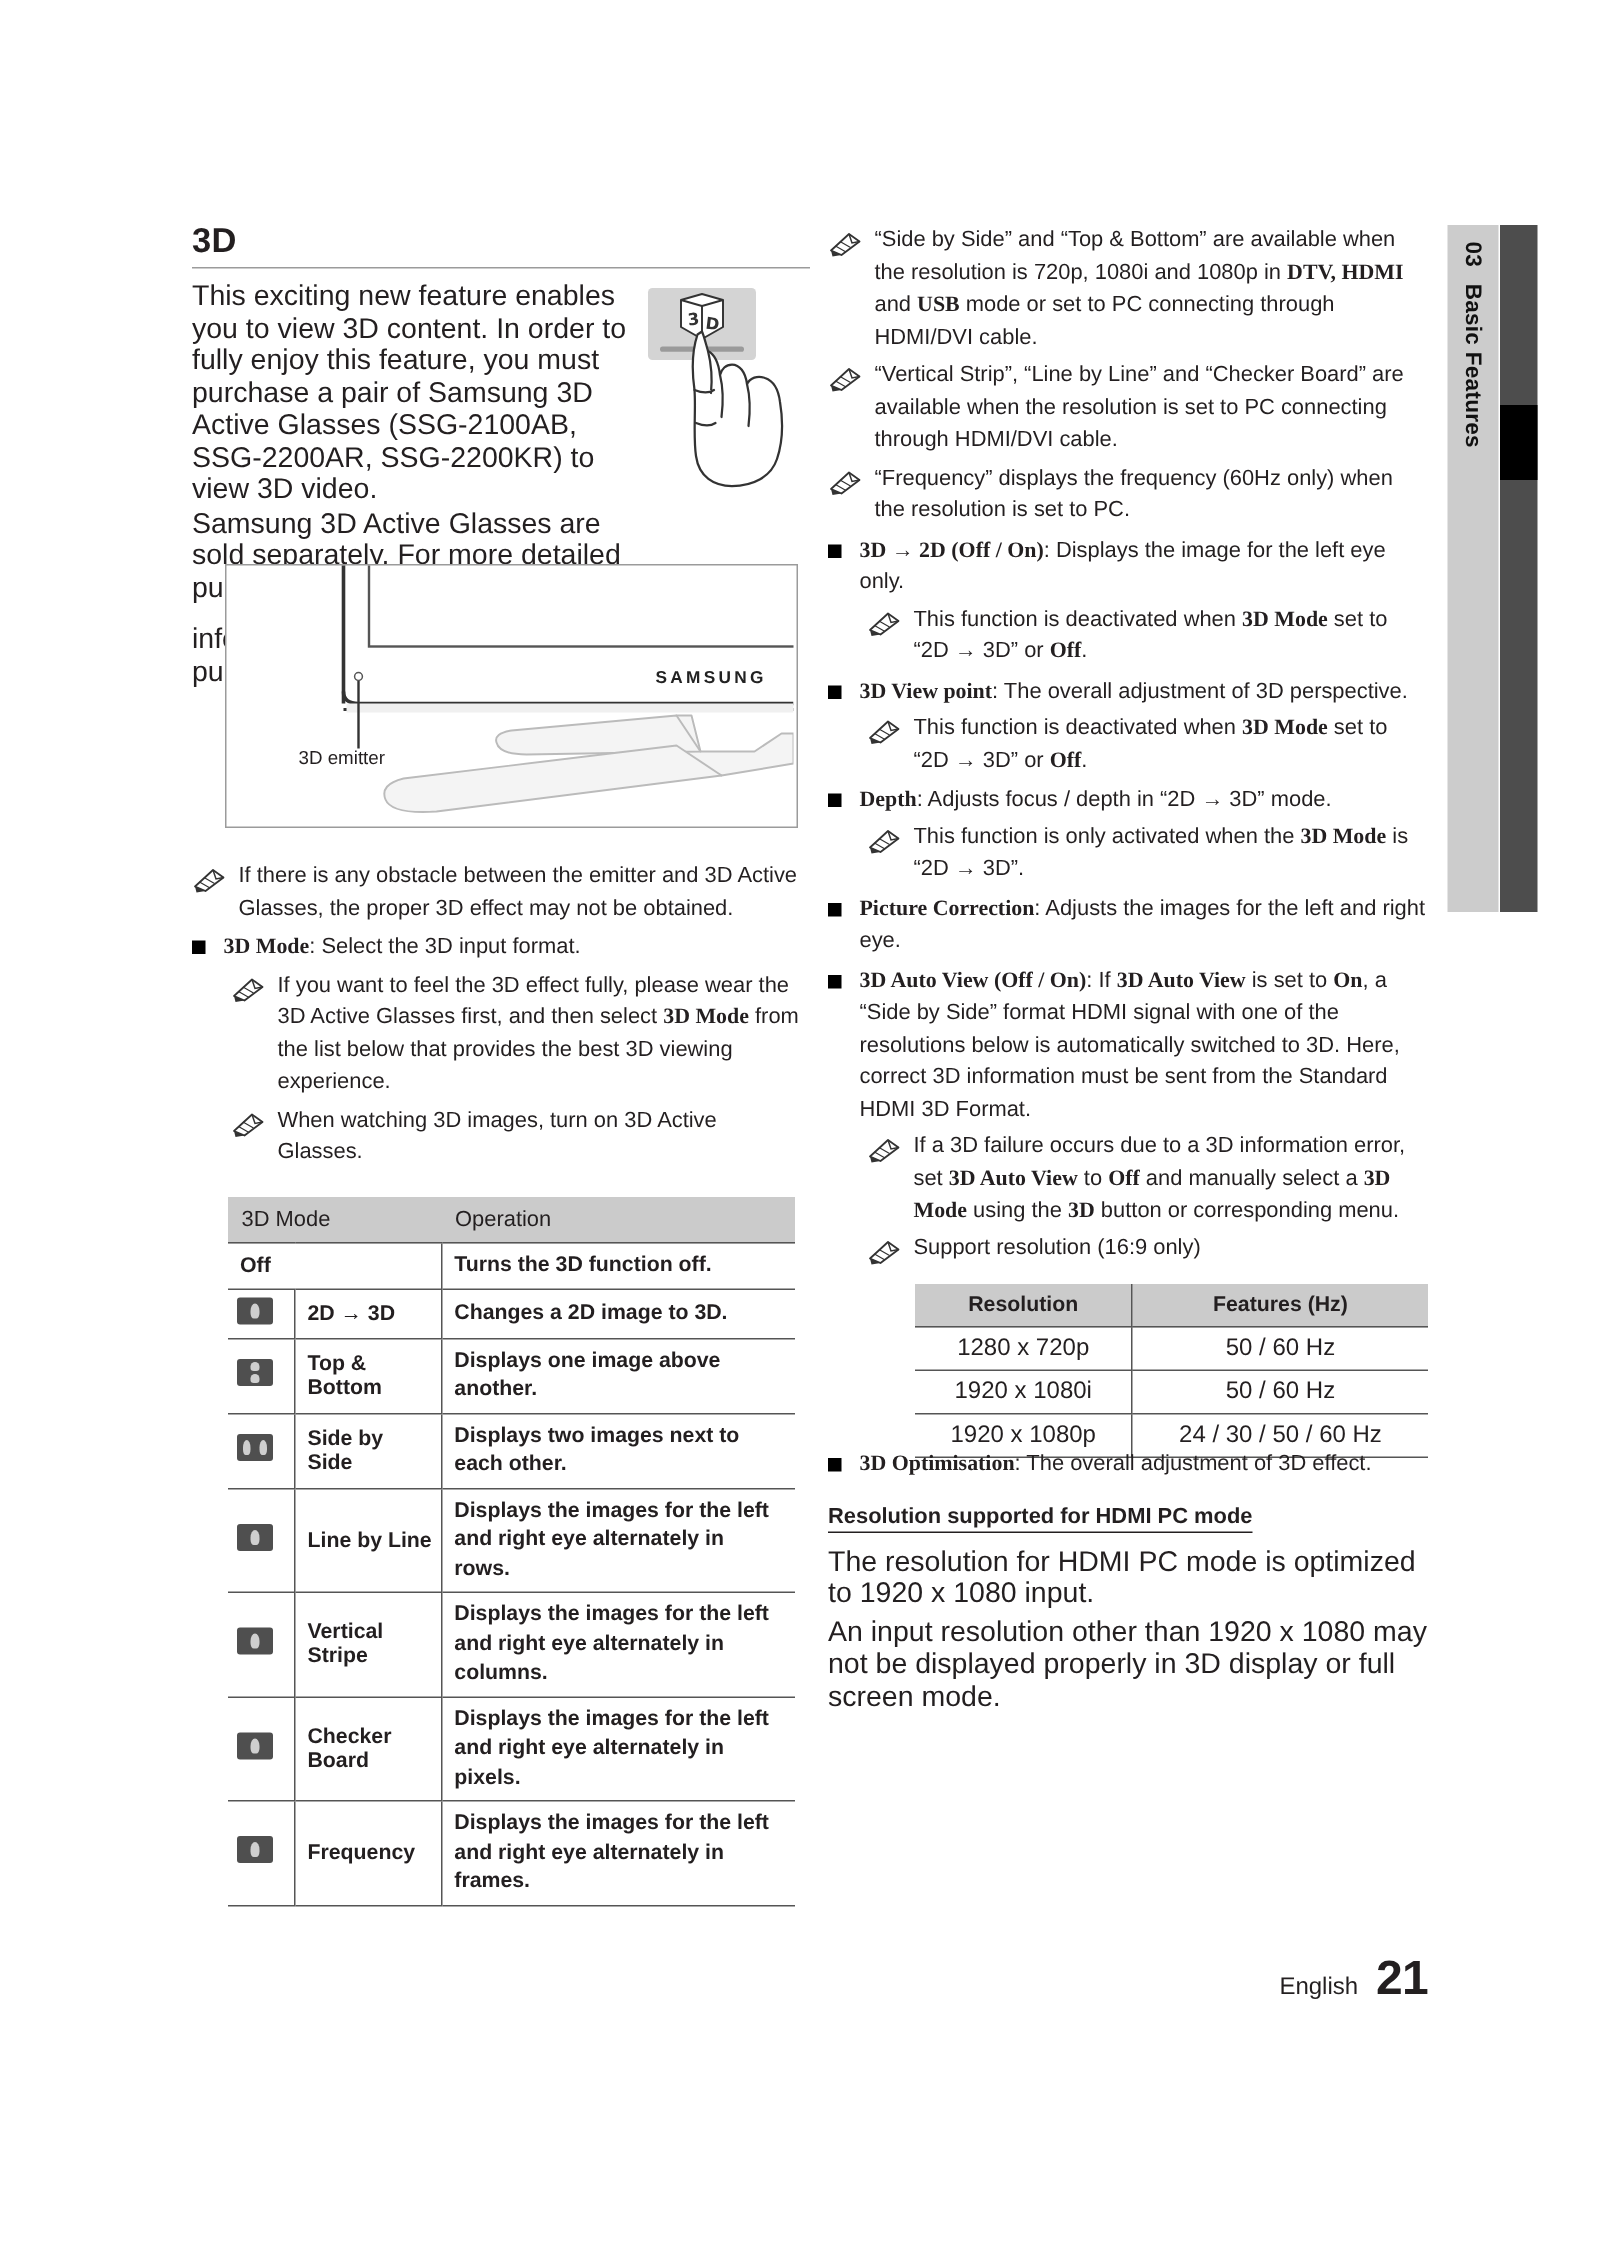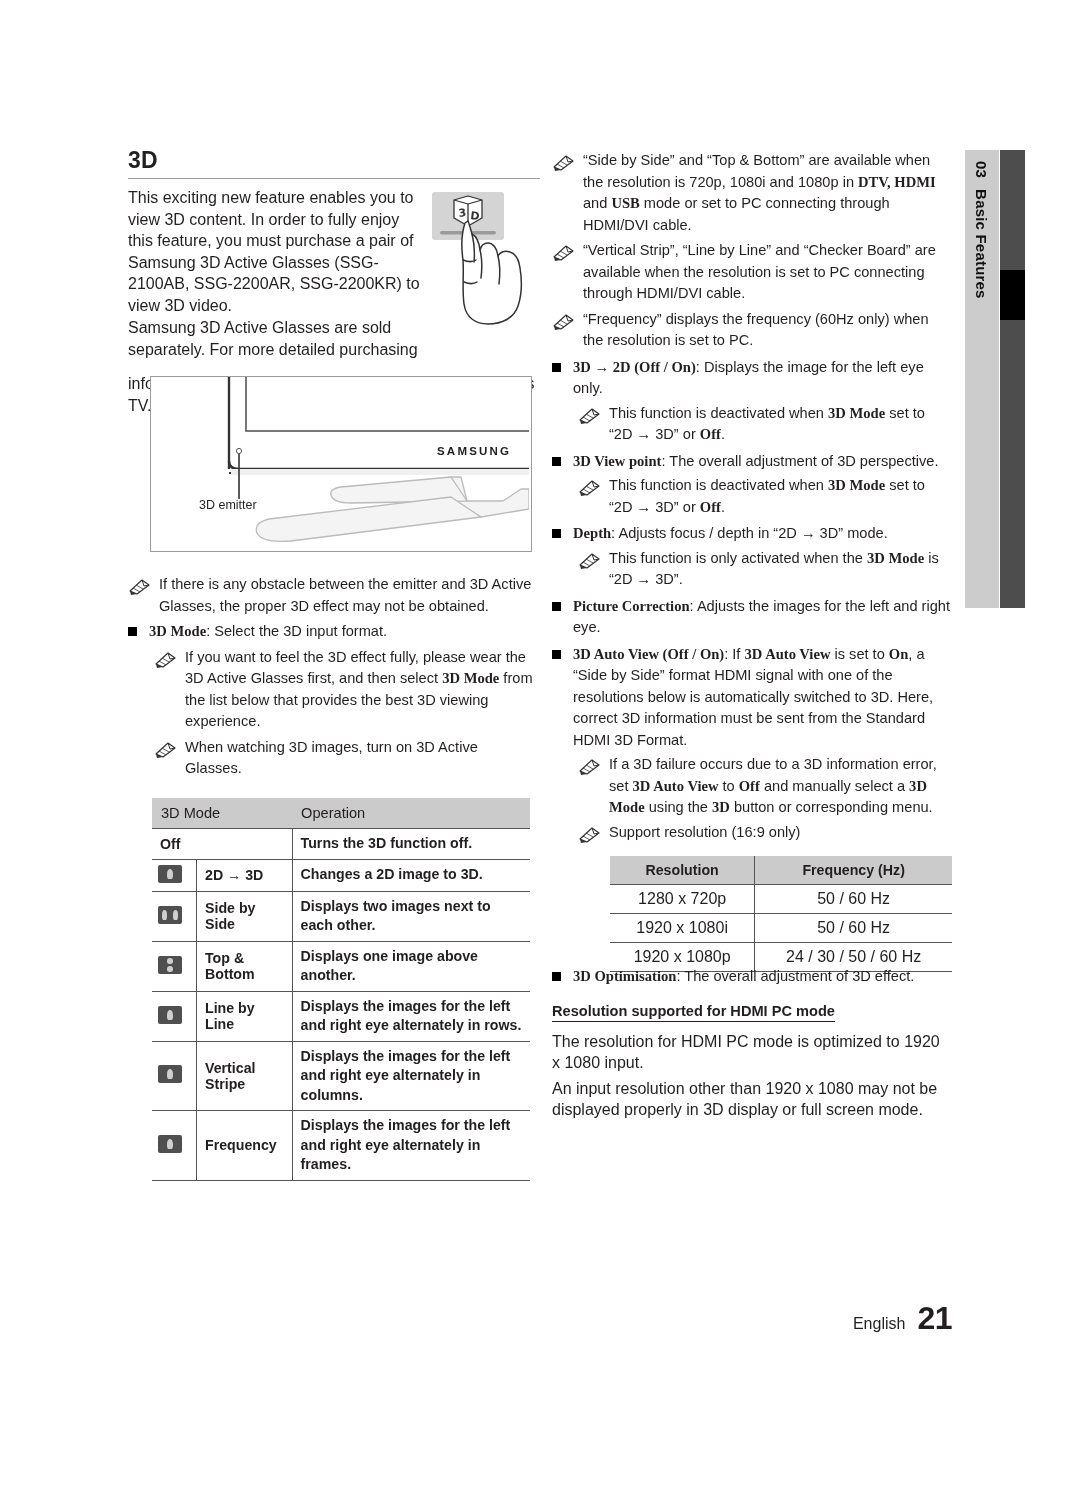--- a/index.html
+++ b/index.html
@@ -26,21 +26,21 @@
 
   
   .col-left{position:absolute;left:128px;top:148px;width:412px;}
   .col-right{position:absolute;left:552px;top:150px;width:400px;}
 
   
   .h1{font-size:23px;font-weight:bold;letter-spacing:.2px;line-height:1.1;margin:0 0 5px 0;}
   .rule{height:1px;background:#9b9b9b;margin:0 0 8px 0;}
 
   
-  .ptxt{font-size:16px;line-height:21.5px;margin:0;}
+  .ptxt{font-size:19px;line-height:21.5px;margin:0;}
   .intro{width:295px;}
   .b{font-weight:bold;font-family:Liberation Serif, serif;}
 
   
   .bl{display:flex;margin:0 0 3px 0;}
   .bl .body{font-size:14.6px;line-height:21.5px;}
 
   .sq{width:9px;height:9px;background:#000;display:inline-block;margin:6px 12px 0 0;flex:0 0 9px;}
   .note-in{margin-left:26px;}
 
@@ -222,50 +222,57 @@
       </tr>
       <tr>
         <td class="c-icon">
           <span class="mini"><i style="left:9px;top:4px;width:6px;height:10px;"></i></span>
         </td>
         <td class="c-name">2D → 3D</td>
         <td class="c-op">Changes a 2D image to 3D.</td>
       </tr>
       <tr>
         <td class="c-icon">
+          <span class="mini"><i style="left:9px;top:2px;width:6px;height:6px;"></i><i style="left:9px;top:10px;width:6px;height:6px;"></i></span>
+        </td>
+        <td class="c-name">Top &amp; Bottom</td>
+        <td class="c-op">Displays one image above another.</td>
+      </tr>
+      <tr>
+        <td class="c-icon">
           <span class="mini"><i style="left:4px;top:4px;width:5px;height:10px;"></i><i style="left:15px;top:4px;width:5px;height:10px;"></i></span>
         </td>
         <td class="c-name">Side by Side</td>
         <td class="c-op">Displays two images next to each other.</td>
       </tr>
       <tr>
         <td class="c-icon">
-          <span class="mini"><i style="left:9px;top:2px;width:6px;height:6px;"></i><i style="left:9px;top:10px;width:6px;height:6px;"></i></span>
-        </td>
-        <td class="c-name">Top &amp; Bottom</td>
-        <td class="c-op">Displays one image above another.</td>
-      </tr>
-      <tr>
-        <td class="c-icon">
           <span class="mini"><i style="left:9px;top:4px;width:6px;height:10px;"></i></span>
         </td>
         <td class="c-name">Line by Line</td>
         <td class="c-op">Displays the images for the left and right eye alternately in rows.</td>
       </tr>
       <tr>
         <td class="c-icon">
           <span class="mini"><i style="left:9px;top:4px;width:6px;height:10px;"></i></span>
         </td>
         <td class="c-name">Vertical Stripe</td>
         <td class="c-op">Displays the images for the left and right eye alternately in columns.</td>
       </tr>
       <tr>
         <td class="c-icon">
           <span class="mini"><i style="left:9px;top:4px;width:6px;height:10px;"></i></span>
         </td>
+        <td class="c-name">Checker Board</td>
+        <td class="c-op">Displays the images for the left and right eye alternately in pixels.</td>
+      </tr>
+      <tr>
+        <td class="c-icon">
+          <span class="mini"><i style="left:9px;top:4px;width:6px;height:10px;"></i></span>
+        </td>
         <td class="c-name">Frequency</td>
         <td class="c-op">Displays the images for the left and right eye alternately in frames.</td>
       </tr>
     </tbody>
   </table>
 
   <div class="col-right">
 
     <div class="bl">
       <span class="pencil">
@@ -386,21 +393,21 @@
           </svg>
       </span>
       <span class="body">Support resolution (16:9 only)</span>
     </div>
   </div>
 
   <table class="tbl-res">
     <thead>
       <tr>
         <th class="c1">Resolution</th>
-        <th>Frequency (Hz)</th>
+        <th>Features (Hz)</th>
       </tr>
     </thead>
     <tbody>
       <tr>
         <td class="c1">1280 x 720p</td>
         <td>50 / 60 Hz</td>
       </tr>
       <tr>
         <td class="c1">1920 x 1080i</td>
         <td>50 / 60 Hz</td>

